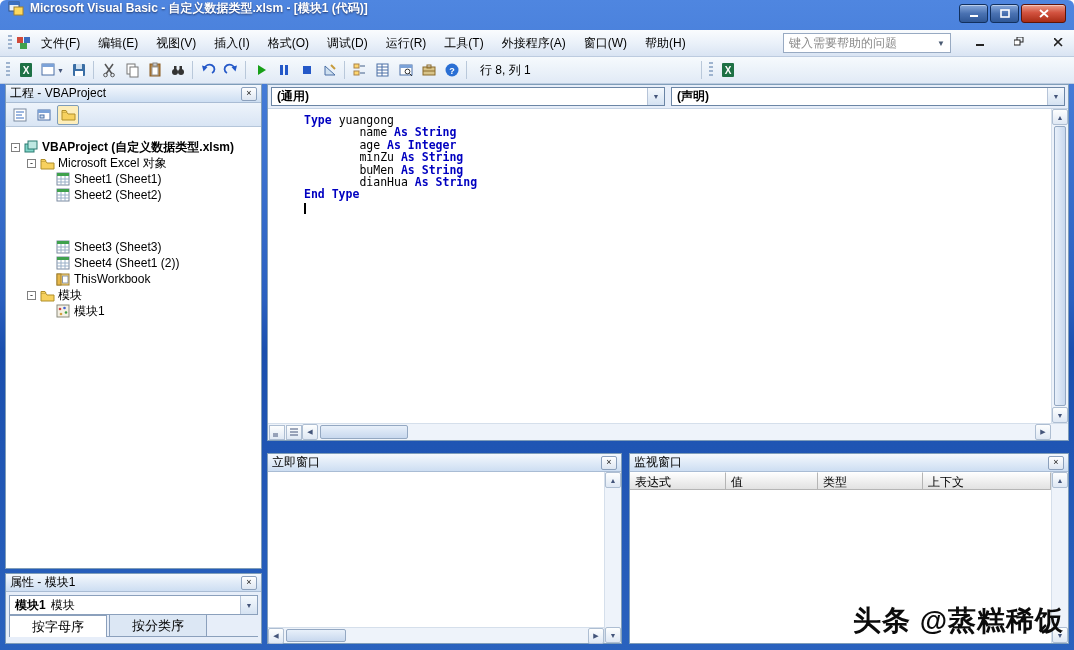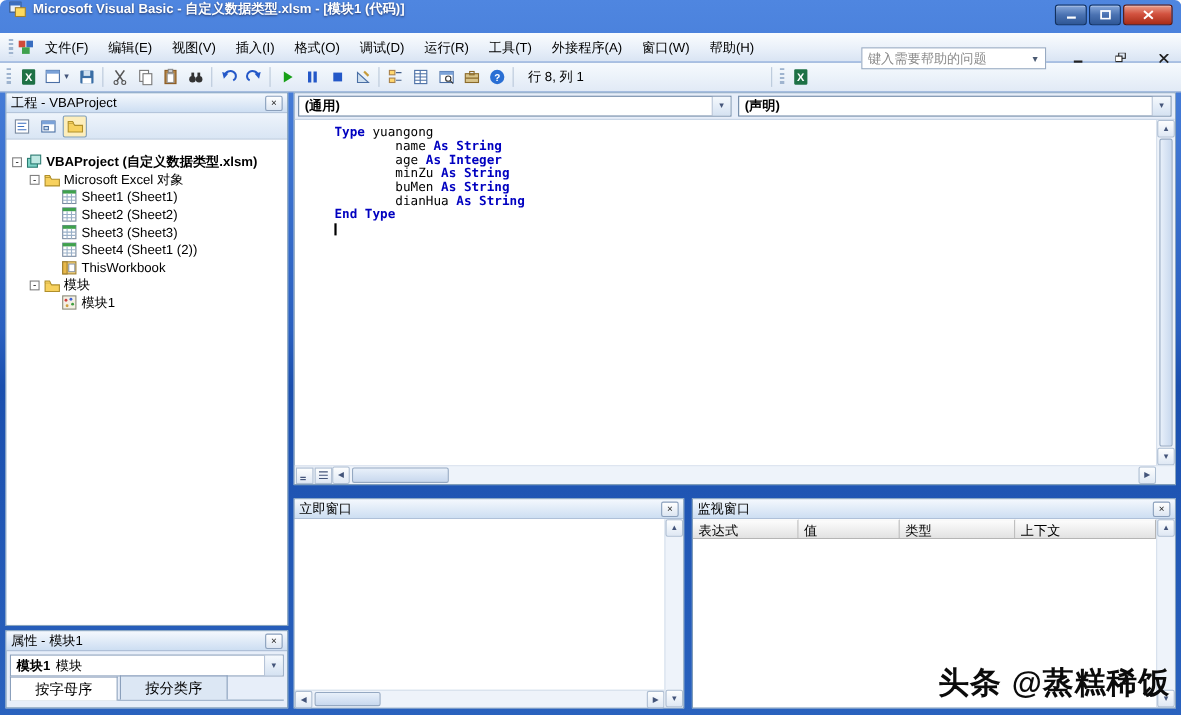--- a/index.html
+++ b/index.html
@@ -12,21 +12,21 @@
   .title-text{margin-left:6px;font-weight:bold;text-shadow:0 1px 2px rgba(0,0,30,.6);white-space:nowrap}
   .win-controls{position:absolute;top:4px;right:8px;display:flex;gap:2px}
   .win-btn{width:29px;height:19px;border:1px solid #12305e;border-radius:3px;display:flex;align-items:center;justify-content:center;
     background:linear-gradient(#88a9dc,#4a72b2 50%,#2f5796);box-shadow:inset 0 1px 0 rgba(255,255,255,.45)}
   .win-btn.close{width:45px;background:linear-gradient(#eb9f8c,#d35340 45%,#a82c16);border-color:#5e1408}
   
   .menubar{height:27px;background:linear-gradient(#fafcfe,#e9f0f9 55%,#d9e4f3);border-bottom:1px solid #bccbdf;
     display:flex;align-items:center;padding:0 4px;position:relative}
   .grip{width:4px;height:16px;margin:0 4px;background:repeating-linear-gradient(#9fb4cf 0 2px,transparent 2px 4px)}
   .menu-item{padding:21px 9px;white-space:nowrap;cursor:default}
-  .menu-right{position:absolute;right:6px;top:13px;display:flex;align-items:center;gap:19px}
+  .menu-right{position:absolute;right:6px;top:3px;display:flex;align-items:flex-start;gap:19px}
   .help-search{width:168px;height:20px;background:#fff;border:1px solid #98aac2;display:flex;align-items:center;padding:0 5px;color:#8a8a8a}
   .help-search .dd{margin-left:auto;color:#4a5a72;font-size:8px}
   .mdi-btn{width:20px;height:18px;display:flex;align-items:center;justify-content:center;color:#222;border-radius:2px}
   
   .toolbar{height:27px;background:linear-gradient(#f6fafd,#e1eaf6);border-bottom:1px solid #bccbdf;display:flex;align-items:center;padding:0 2px}
   .tb-btn{width:23px;height:22px;display:flex;align-items:center;justify-content:center;border-radius:2px}
   .tb-btn.wide{width:30px}
   .tb-sep{width:1px;height:18px;background:#b9c8da;margin:0 3px}
   .tb-dd{font-size:7px;color:#44557a;margin-left:1px}
   .pos-status{margin-left:10px;white-space:nowrap}
@@ -388,21 +388,21 @@
                   <rect x="1" y="1" width="12" height="12" fill="#fff" stroke="#7a8aa0"></rect>
                   <rect x="1" y="1" width="12" height="3" fill="#3fa14d"></rect>
                   <line x1="1" y1="7" x2="13" y2="7" stroke="#9ab0c8"></line>
                   <line x1="1" y1="10" x2="13" y2="10" stroke="#9ab0c8"></line>
                   <line x1="5" y1="4" x2="5" y2="13" stroke="#9ab0c8"></line>
                   <line x1="9" y1="4" x2="9" y2="13" stroke="#9ab0c8"></line>
                 </svg>
               </span>
               <span class="tree-label">Sheet2 (Sheet2)</span>
             </div>
-            <div class="tree-row" style="padding-left: 37px;">
+            <div class="tree-row" style="padding-left: 37px; margin-top: 36px;">
               <span class="expander-spacer"></span>
               <span class="tree-icon">
                 <svg width="14" height="14">
                   <rect x="1" y="1" width="12" height="12" fill="#fff" stroke="#7a8aa0"></rect>
                   <rect x="1" y="1" width="12" height="3" fill="#3fa14d"></rect>
                   <line x1="1" y1="7" x2="13" y2="7" stroke="#9ab0c8"></line>
                   <line x1="1" y1="10" x2="13" y2="10" stroke="#9ab0c8"></line>
                   <line x1="5" y1="4" x2="5" y2="13" stroke="#9ab0c8"></line>
                   <line x1="9" y1="4" x2="9" y2="13" stroke="#9ab0c8"></line>
                 </svg>

